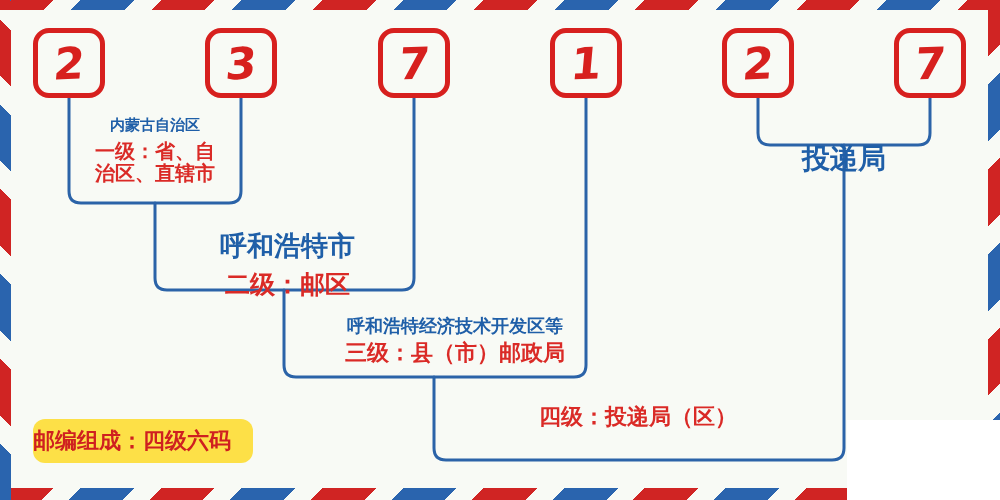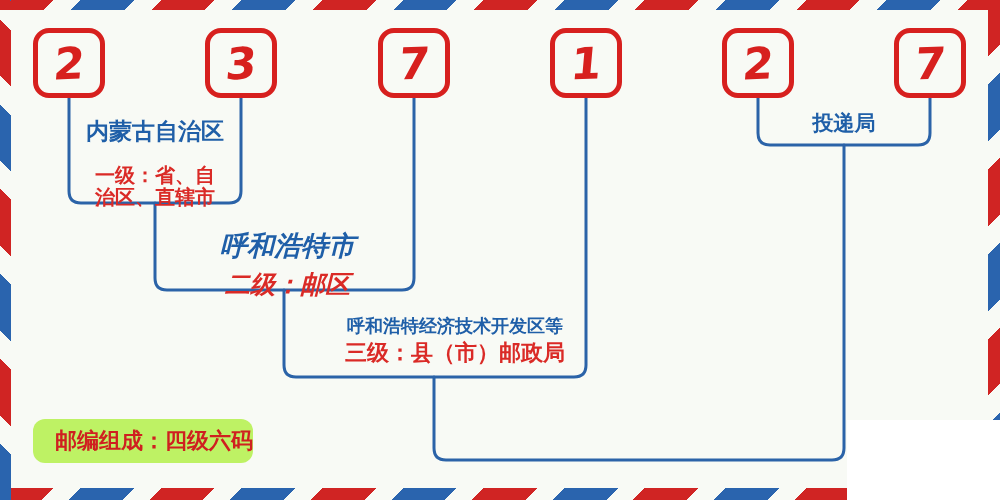--- a/index.html
+++ b/index.html
@@ -35,39 +35,39 @@
     font-family:"DejaVu Sans", sans-serif;
     font-size:44px; font-weight:bold; color:#d7201e;
     transform:skewX(-7deg) rotate(-2deg);
   }
 
   
   .label-group { position:absolute; text-align:center; z-index:3; font-weight:bold; }
   .place { color:#1f5fa8; }
   .desc  { color:#da2a26; }
   .lg1 { left:60px;  top:116px; width:190px; }
-  .lg1 .place { font-size:23px; margin-bottom:17px; }
+  .lg1 .place { font-size:15px; margin-bottom:5px; }
   .lg1 .desc  { font-size:20px; line-height:22px; }
-  .lg2 { left:170px; top:228px; width:235px;font-style:italic; }
+  .lg2 { left:170px; top:228px; width:235px; }
   .lg2 .place { font-size:27px; }
   .lg2 .desc  { font-size:25px; margin-top:4px; }
   .lg3 { left:287px; top:314px; width:336px; }
   .lg3 .place { font-size:18px; }
   .lg3 .desc  { font-size:22px; }
   .lg4 { left:488px; top:391px; width:300px; }
   .lg4 .place { font-size:22px; }
   .lg4 .desc  { font-size:22px; margin-top:11px; }
   .lg5 { left:774px; top:109px; width:140px; }
-  .lg5 .place { font-size:21px; }
+  .lg5 .place { font-size:28px;margin-top:31px; }
 
   
   .footer-badge {
     position:absolute; left:33px; top:419px; width:220px; height:44px;
-    background:#bef264; border-radius:12px; z-index:3;
-    display:flex; align-items:center; justify-content:flex-end;
+    background:#fde047; border-radius:12px; z-index:3;
+    display:flex; align-items:center; justify-content:flex-start;
     color:#cf2020; font-weight:bold; font-size:22px;
   }
 </style>
 </head>
 <body>
 
 <div>
 
   <div class="band band-top"></div>
   <div class="band band-bottom"></div>
@@ -112,20 +112,21 @@
     <div class="place">呼和浩特市</div>
     <div class="desc">二级：邮区</div>
   </div>
 
   <div class="label-group lg3">
     <div class="place">呼和浩特经济技术开发区等</div>
     <div class="desc">三级：县（市）邮政局</div>
   </div>
 
   <div class="label-group lg4">
+    <div class="desc">四级：投递局（区）</div>
   </div>
 
   <div class="label-group lg5">
     <div class="place">投递局</div>
   </div>
 
   <div class="footer-badge">
     <span>邮编组成：四级六码</span>
   </div>
 

